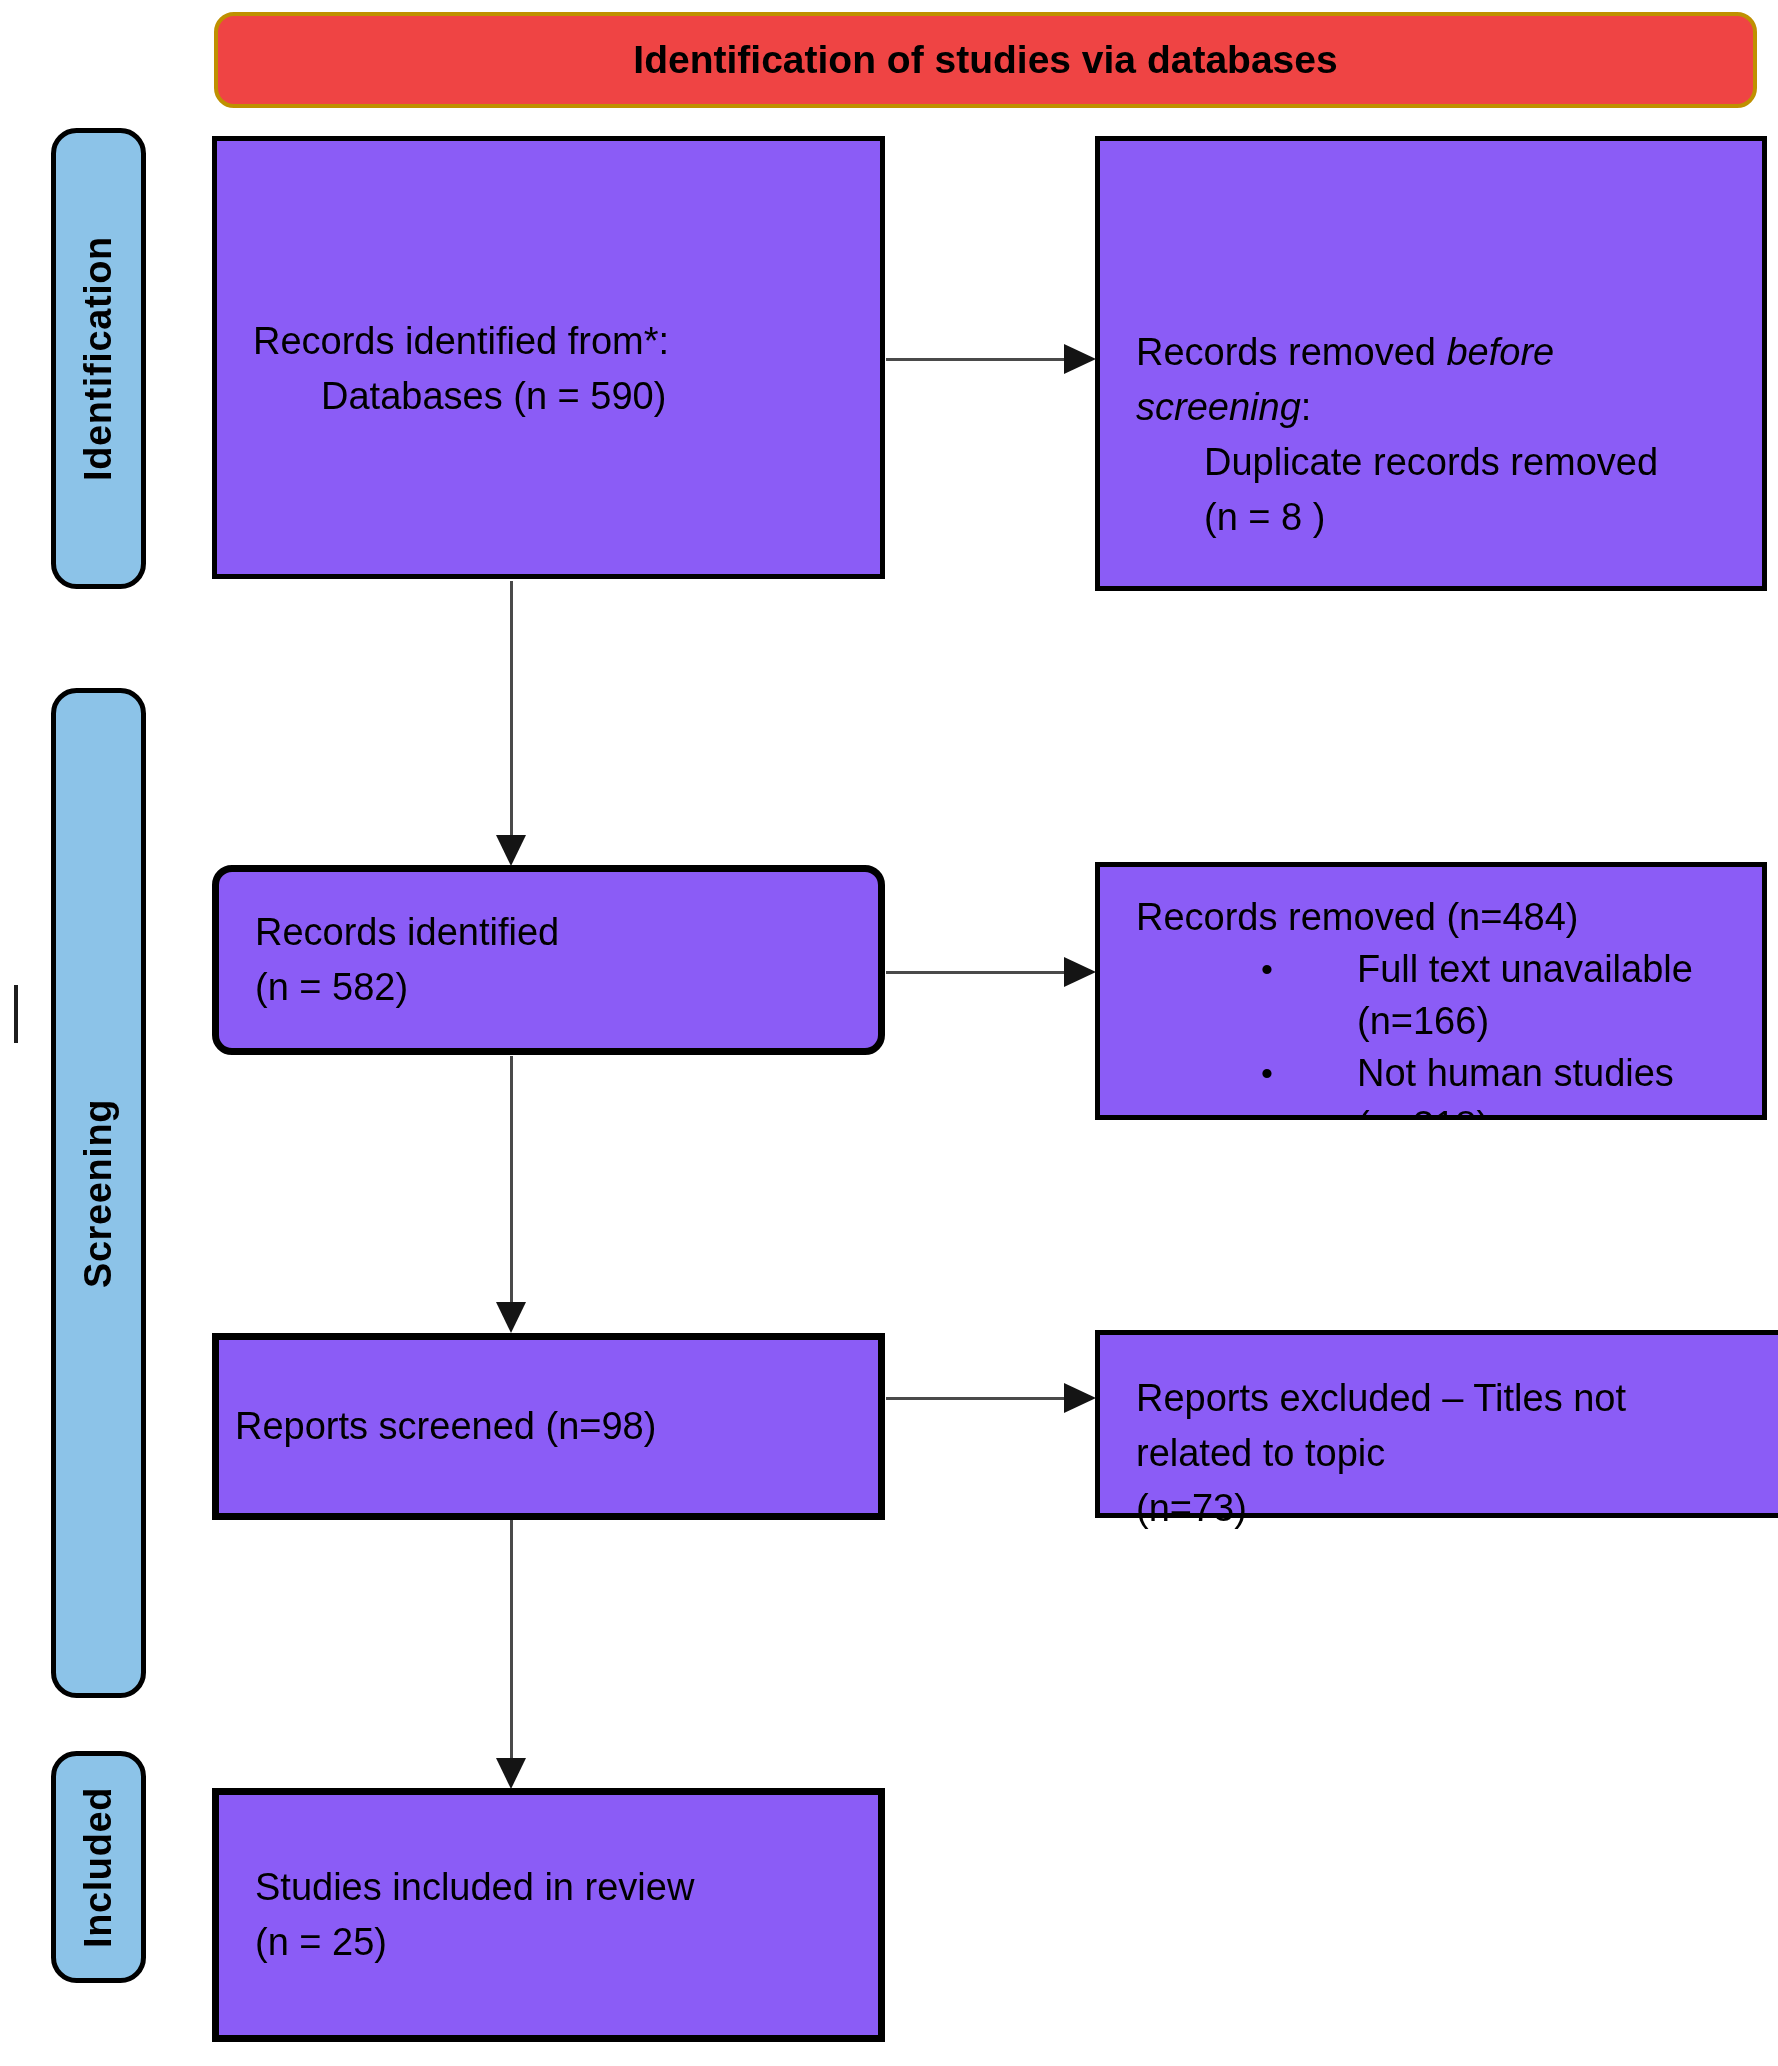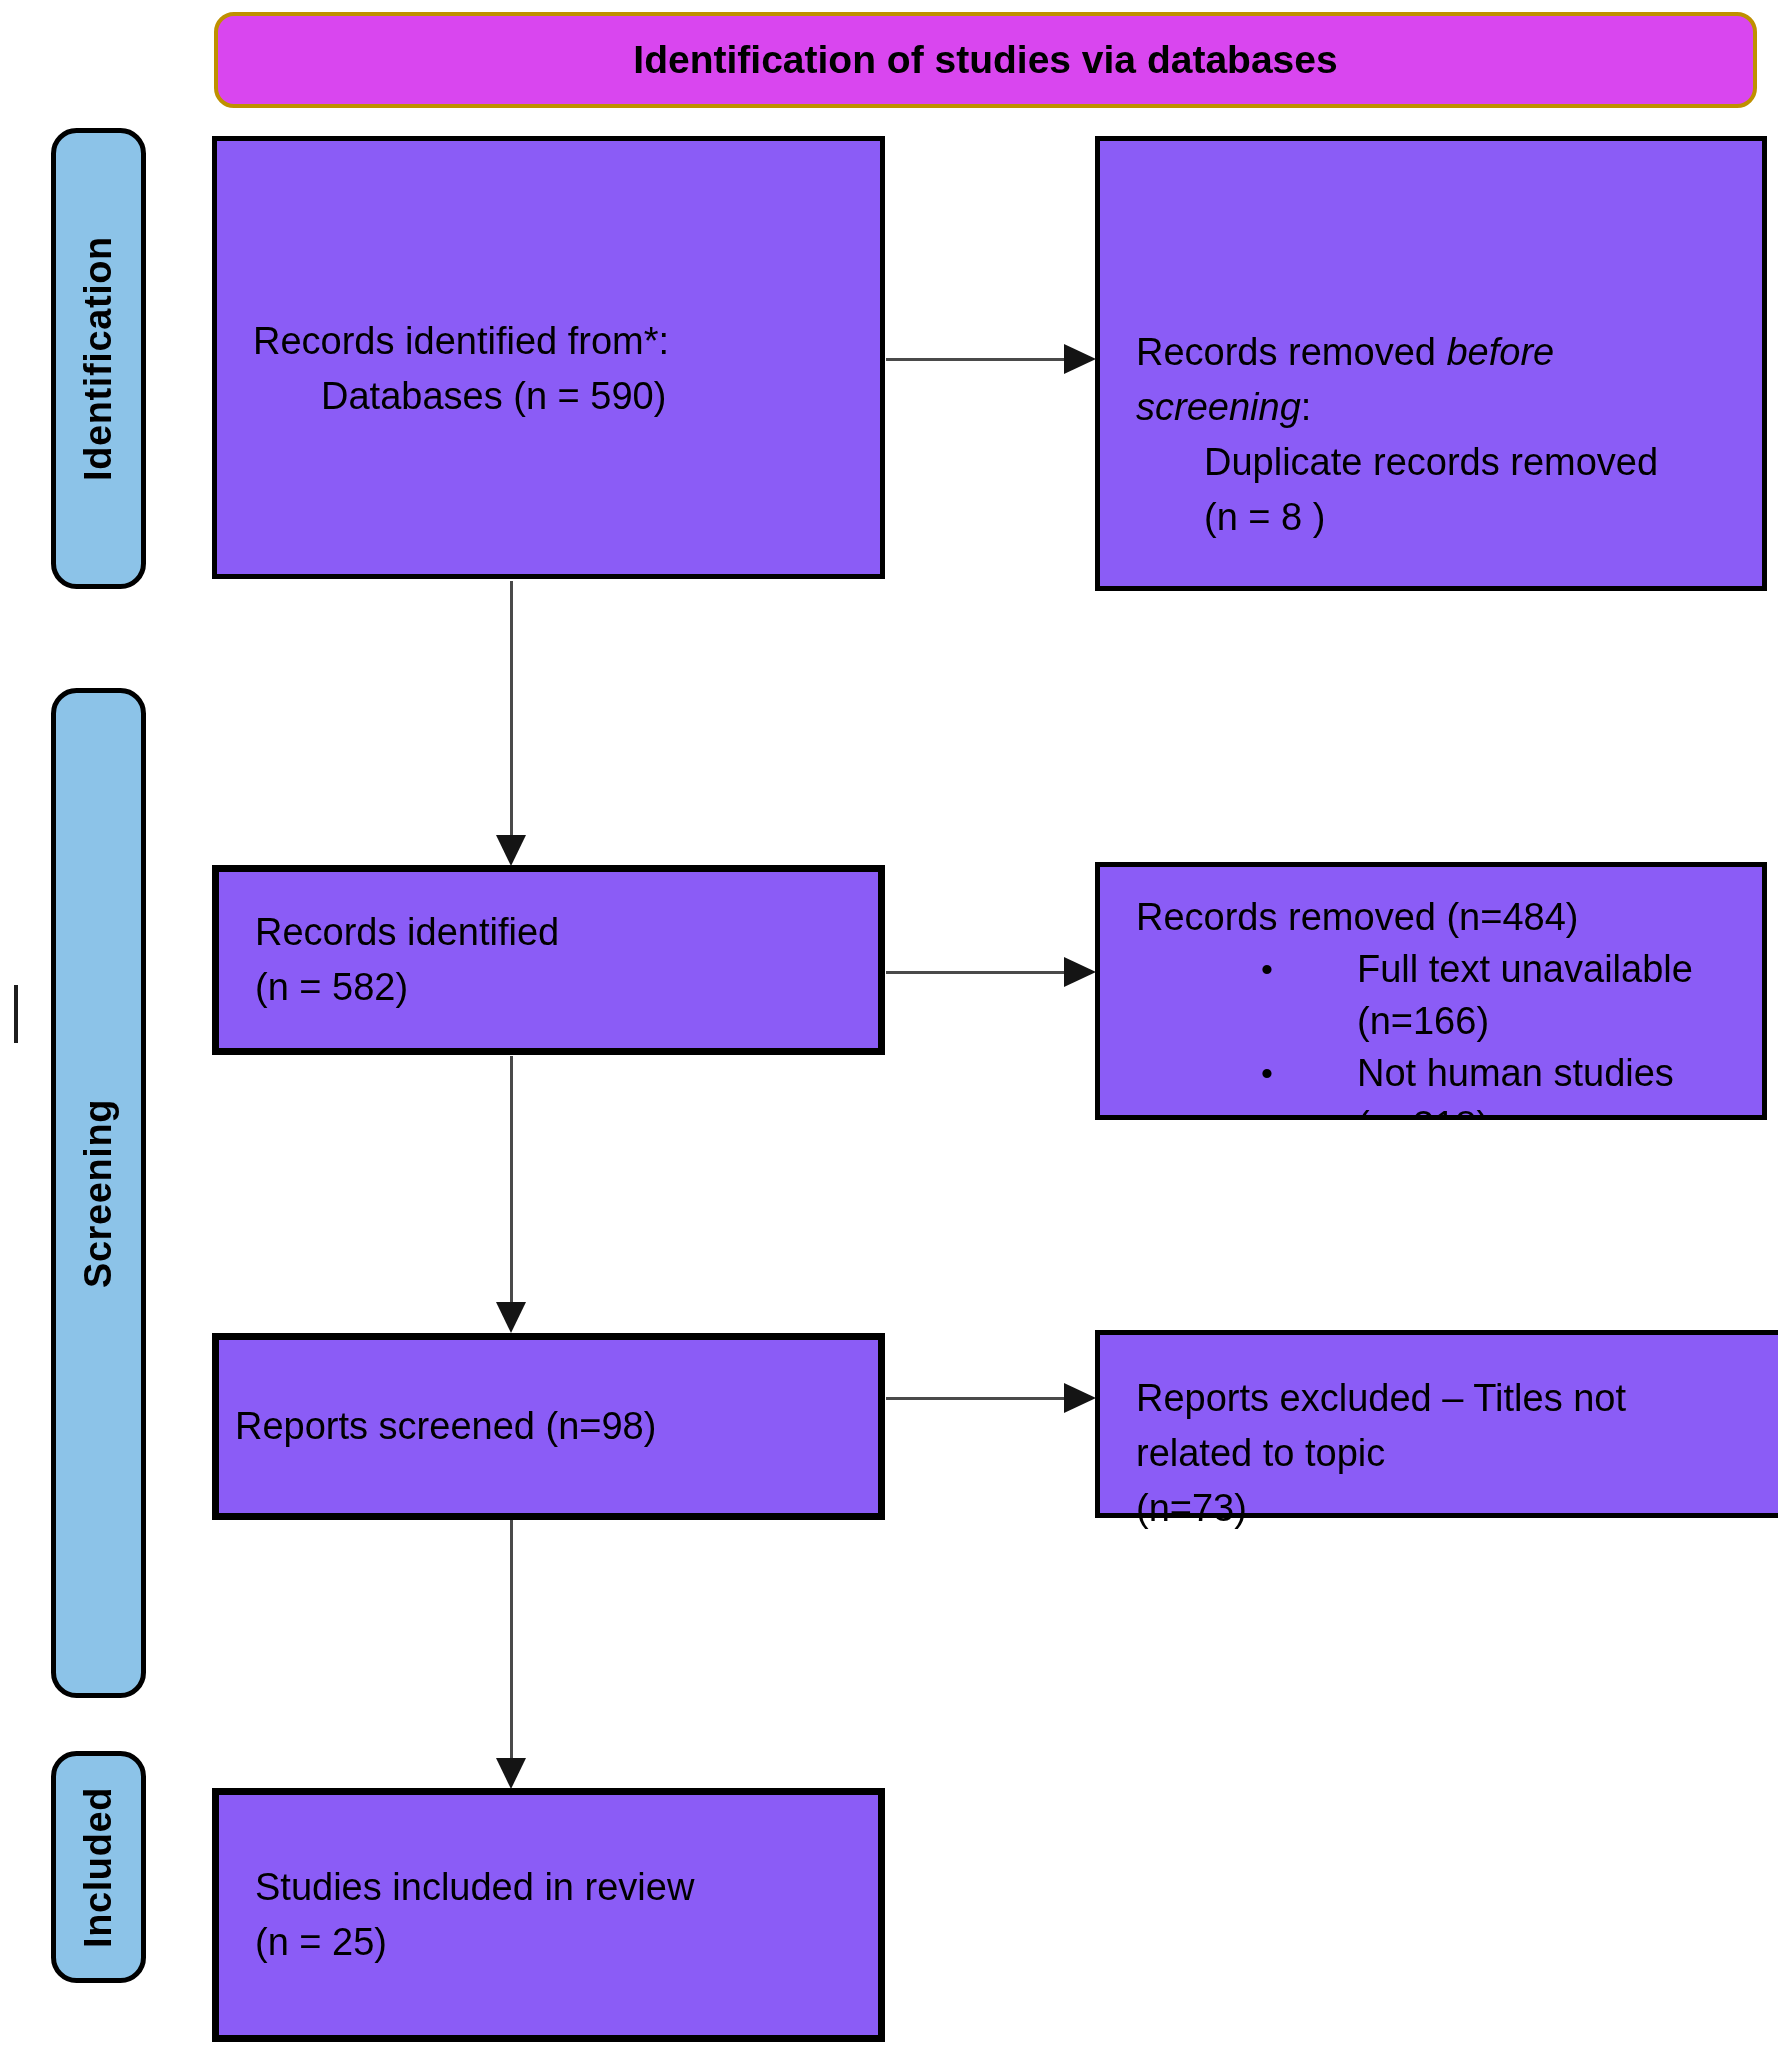--- a/index.html
+++ b/index.html
@@ -10,21 +10,21 @@
     background: #ffffff;
     font-family: "Liberation Sans", "DejaVu Sans", sans-serif;
     color: #000000;
   }
 
   
   .banner {
     position: absolute;
     left: 214px; top: 11.6px;
     width: 1543px; height: 96px;
-    background: #d946ef;
+    background: #ef4444;
     border: 4px solid #BF9000;
     border-radius: 20px;
     box-sizing: border-box;
     display: flex; align-items: center; justify-content: center;
     font-size: 39px; font-weight: bold;
   }
 
   
   .stage {
     position: absolute;
@@ -54,21 +54,21 @@
     box-sizing: border-box;
     font-size: 38px;
     line-height: 55px;
   }
   .thick { border-width: 7px; }
   .box-records-from { left: 212px; top: 136px; width: 673px; height: 443px;
     display: flex; flex-direction: column; justify-content: center;
     padding: 23px 23px 0 36px; }
   .box-records-identified { left: 212px; top: 865px; width: 673px; height: 190px;
     display: flex; flex-direction: column; justify-content: center;
-    padding: 0 23px 0 36px; }
+    padding: 0 23px 0 36px; border-radius: 20px; }
   .box-reports-screened { left: 212px; top: 1333px; width: 673px; height: 187px;
     display: flex; flex-direction: column; justify-content: center;
     padding: 0 23px 0 16px; }
   .box-studies-included { left: 212px; top: 1788px; width: 673px; height: 254px;
     display: flex; flex-direction: column; justify-content: center;
     padding: 0 23px 0 36px; }
 
   .box-removed-before { left: 1095px; top: 136px; width: 672px; height: 455px;
     padding: 184px 23px 0 36px; }
   .box-records-removed { left: 1095px; top: 862px; width: 672px; height: 258px;

